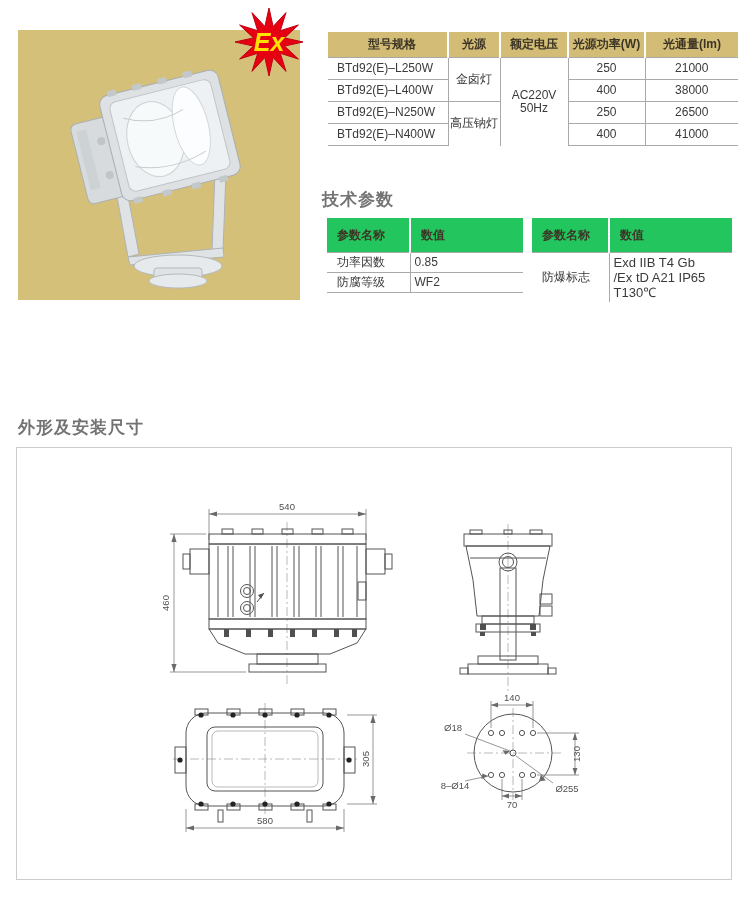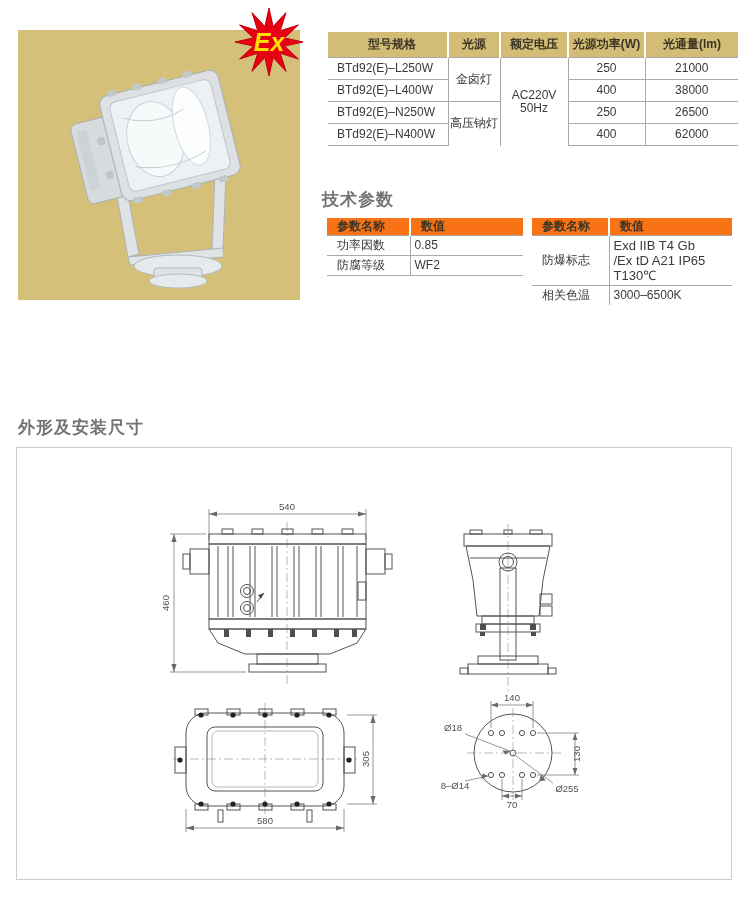--- a/index.html
+++ b/index.html
@@ -20,21 +20,21 @@
   table.spec td{height:21px;padding:0;text-align:center;border-top:1px solid #a9a9a9;line-height:1.1;}
   table.spec td.vl{border-left:1px solid #a9a9a9;}
   table.spec tr.last td{border-bottom:1px solid #a9a9a9;}
   table.spec td.model{text-align:left;padding-left:9px;}
 
   
   .sec-title{font-size:17px;font-weight:bold;color:#737373;letter-spacing:1px;}
 
   
   table.ptable{border-collapse:collapse;table-layout:fixed;font-size:12px;color:#3a3a3a;}
-  table.ptable th{background:#f97316;font-weight:bold;height:17px;text-align:left;padding:0 0 0 10px;
+  table.ptable th{background:#22c55e;font-weight:bold;height:34px;text-align:left;padding:0 0 0 10px;
                   border-left:2px solid #fff;font-size:12px;color:#3c3526;}
   table.ptable th:first-child{border-left:none;}
   table.ptable td{border-top:1px solid #a9a9a9;padding:2px 0 2px 10px;text-align:left;line-height:15px;}
   table.ptable td.name{border-right:1px solid #a9a9a9;}
   table.ptable tr.last td{border-bottom:1px solid #a9a9a9;}
   table.ptable td.val{padding-left:4px;}
 
   
   #drawing-box{left:16px;top:447px;width:714px;height:431px;border:1px solid #cccccc;background:#fff;}
   svg text{font-family:"Liberation Sans",sans-serif;}
@@ -124,21 +124,21 @@
       </tr>
       <tr>
         <td class="model">BTd92(E)–N250W</td>
         <td class="vl" rowspan="2">高压钠灯</td>
         <td class="vl">250</td>
         <td class="vl">26500</td>
       </tr>
       <tr class="last">
         <td class="model">BTd92(E)–N400W</td>
         <td class="vl">400</td>
-        <td class="vl">62000</td>
+        <td class="vl">41000</td>
       </tr>
     </tbody>
       </table>
   </div>
 
   <div class="abs sec-title" style="left:322px;top:188px;">技术参数</div>
 
   <div class="abs" style="left:327px;top:218px;">
     <table class="ptable" style="width:196px;">
       <colgroup>
@@ -173,24 +173,20 @@
             <th>参数名称</th>
           <th>数值</th>
           </tr>
       <tr>
         <td class="name">防爆标志</td>
         <td class="val" style="font-size:13px;">
           <div>Exd IIB T4 Gb</div>
           <div>/Ex tD A21 IP65</div>
           <div>T130℃</div>
         </td>
-          </tr>
-      <tr>
-        <td class="name">相关色温</td>
-        <td class="val">3000–6500K</td>
           </tr>
     </tbody>
       </table>
   </div>
 
   <div class="abs sec-title" style="left:18px;top:416px;">外形及安装尺寸</div>
 
   <div class="abs" id="drawing-box">
 
     <svg class="abs" style="left:137px;top:38px;" width="250" height="210" viewBox="0 0 250 210">

